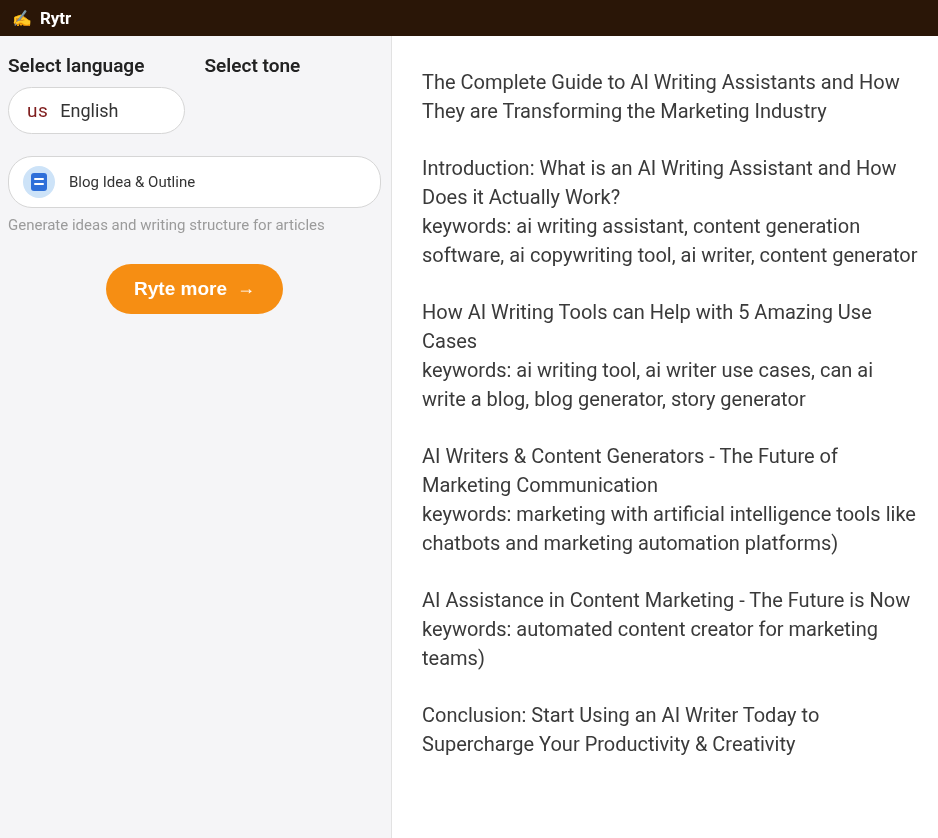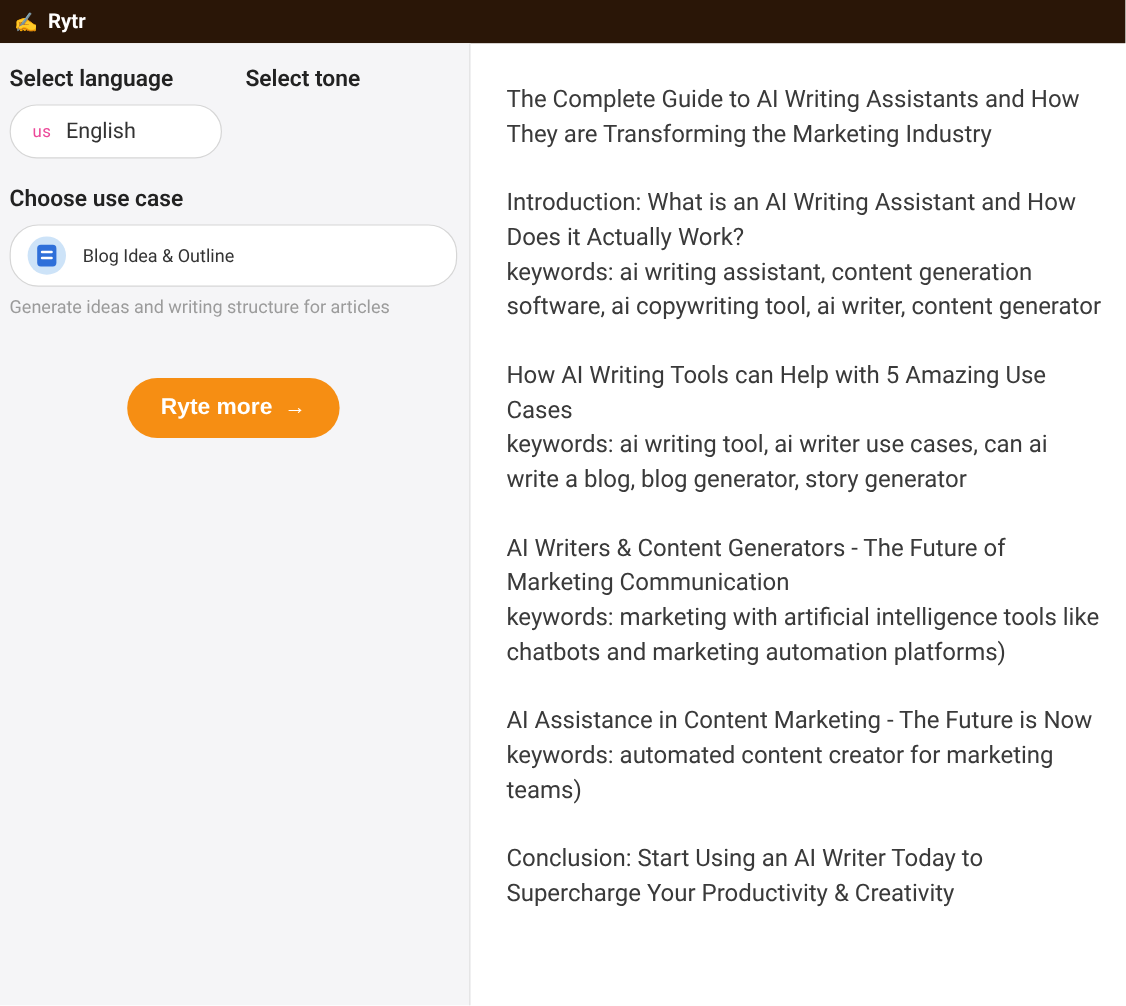--- a/index.html
+++ b/index.html
@@ -53,22 +53,22 @@
     border-radius: 24px;
     padding: 11px 18px;
     font-size: 18px;
     color: #333;
     display: flex;
     align-items: center;
     gap: 10px;
     cursor: pointer;
   }
   .flag {
-    font-size: 14px;
-    color: #ec4899;
+    font-size: 19px;
+    color: #7f1d1d;
     letter-spacing: 0.5px;
     margin-right: 2px;
   }
   .usecase-box {
     background: #fff;
     border: 1px solid #d6d6d6;
     border-radius: 24px;
     padding: 9px 14px;
     display: flex;
     align-items: center;
@@ -136,21 +136,20 @@
     color: #fff;
     border: none;
     border-radius: 28px;
     padding: 14px 28px;
     font-size: 19px;
     font-weight: 700;
     display: flex;
     align-items: flex-start;
     gap: 10px;
     cursor: pointer;
-    margin-top: 20px;
   }
   .arrow {
     font-size: 18px;
     font-weight: 400;
   }
   .output {
     flex: 1;
     padding: 32px 20px 20px 30px;
     overflow-y: auto;
   }
@@ -180,21 +179,20 @@
           <span class="flag">us</span>
           <span>English</span>
         </div>
       </div>
       <div class="field">
         <div class="label">Select tone</div>
       </div>
     </div>
 
     <div class="section">
-      <div class="label">Choose use case</div>
       <div class="usecase-box">
         <div class="usecase-icon">
           <div class="inner-doc"></div>
         </div>
         <span class="usecase-text">Blog Idea &amp; Outline</span>
       </div>
       <div class="helper">Generate ideas and writing structure for articles</div>
     </div>
 
 

